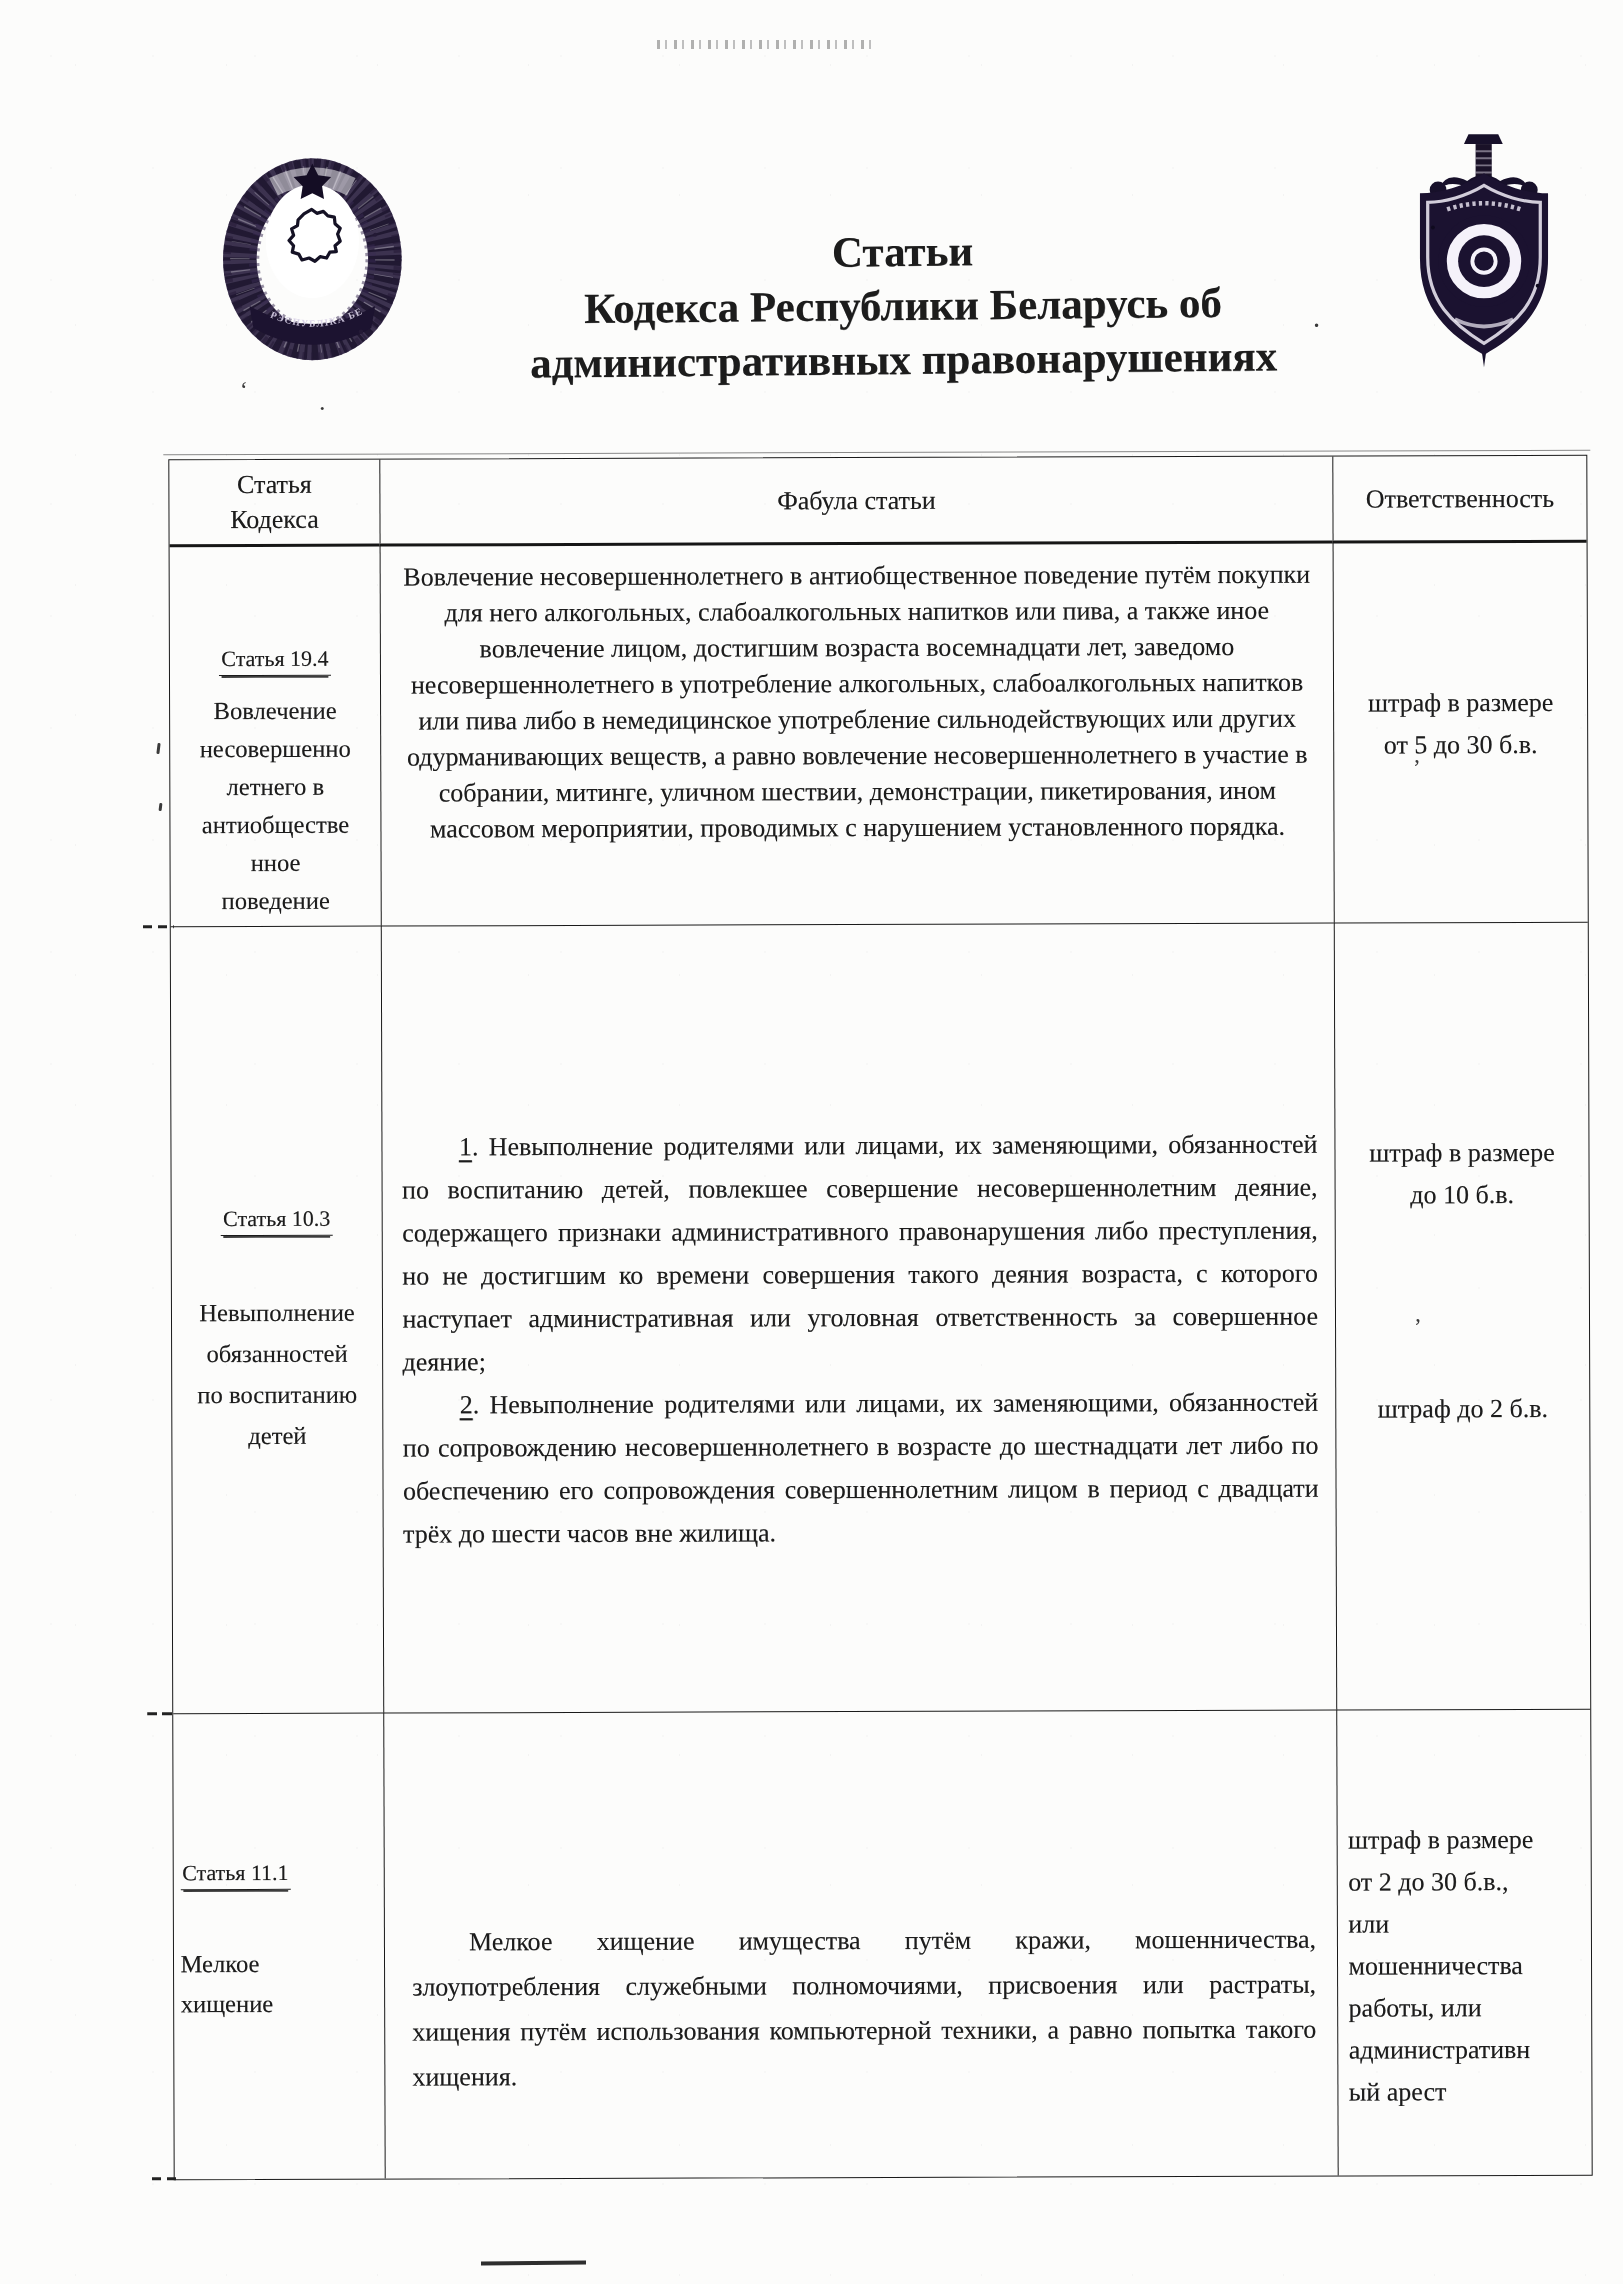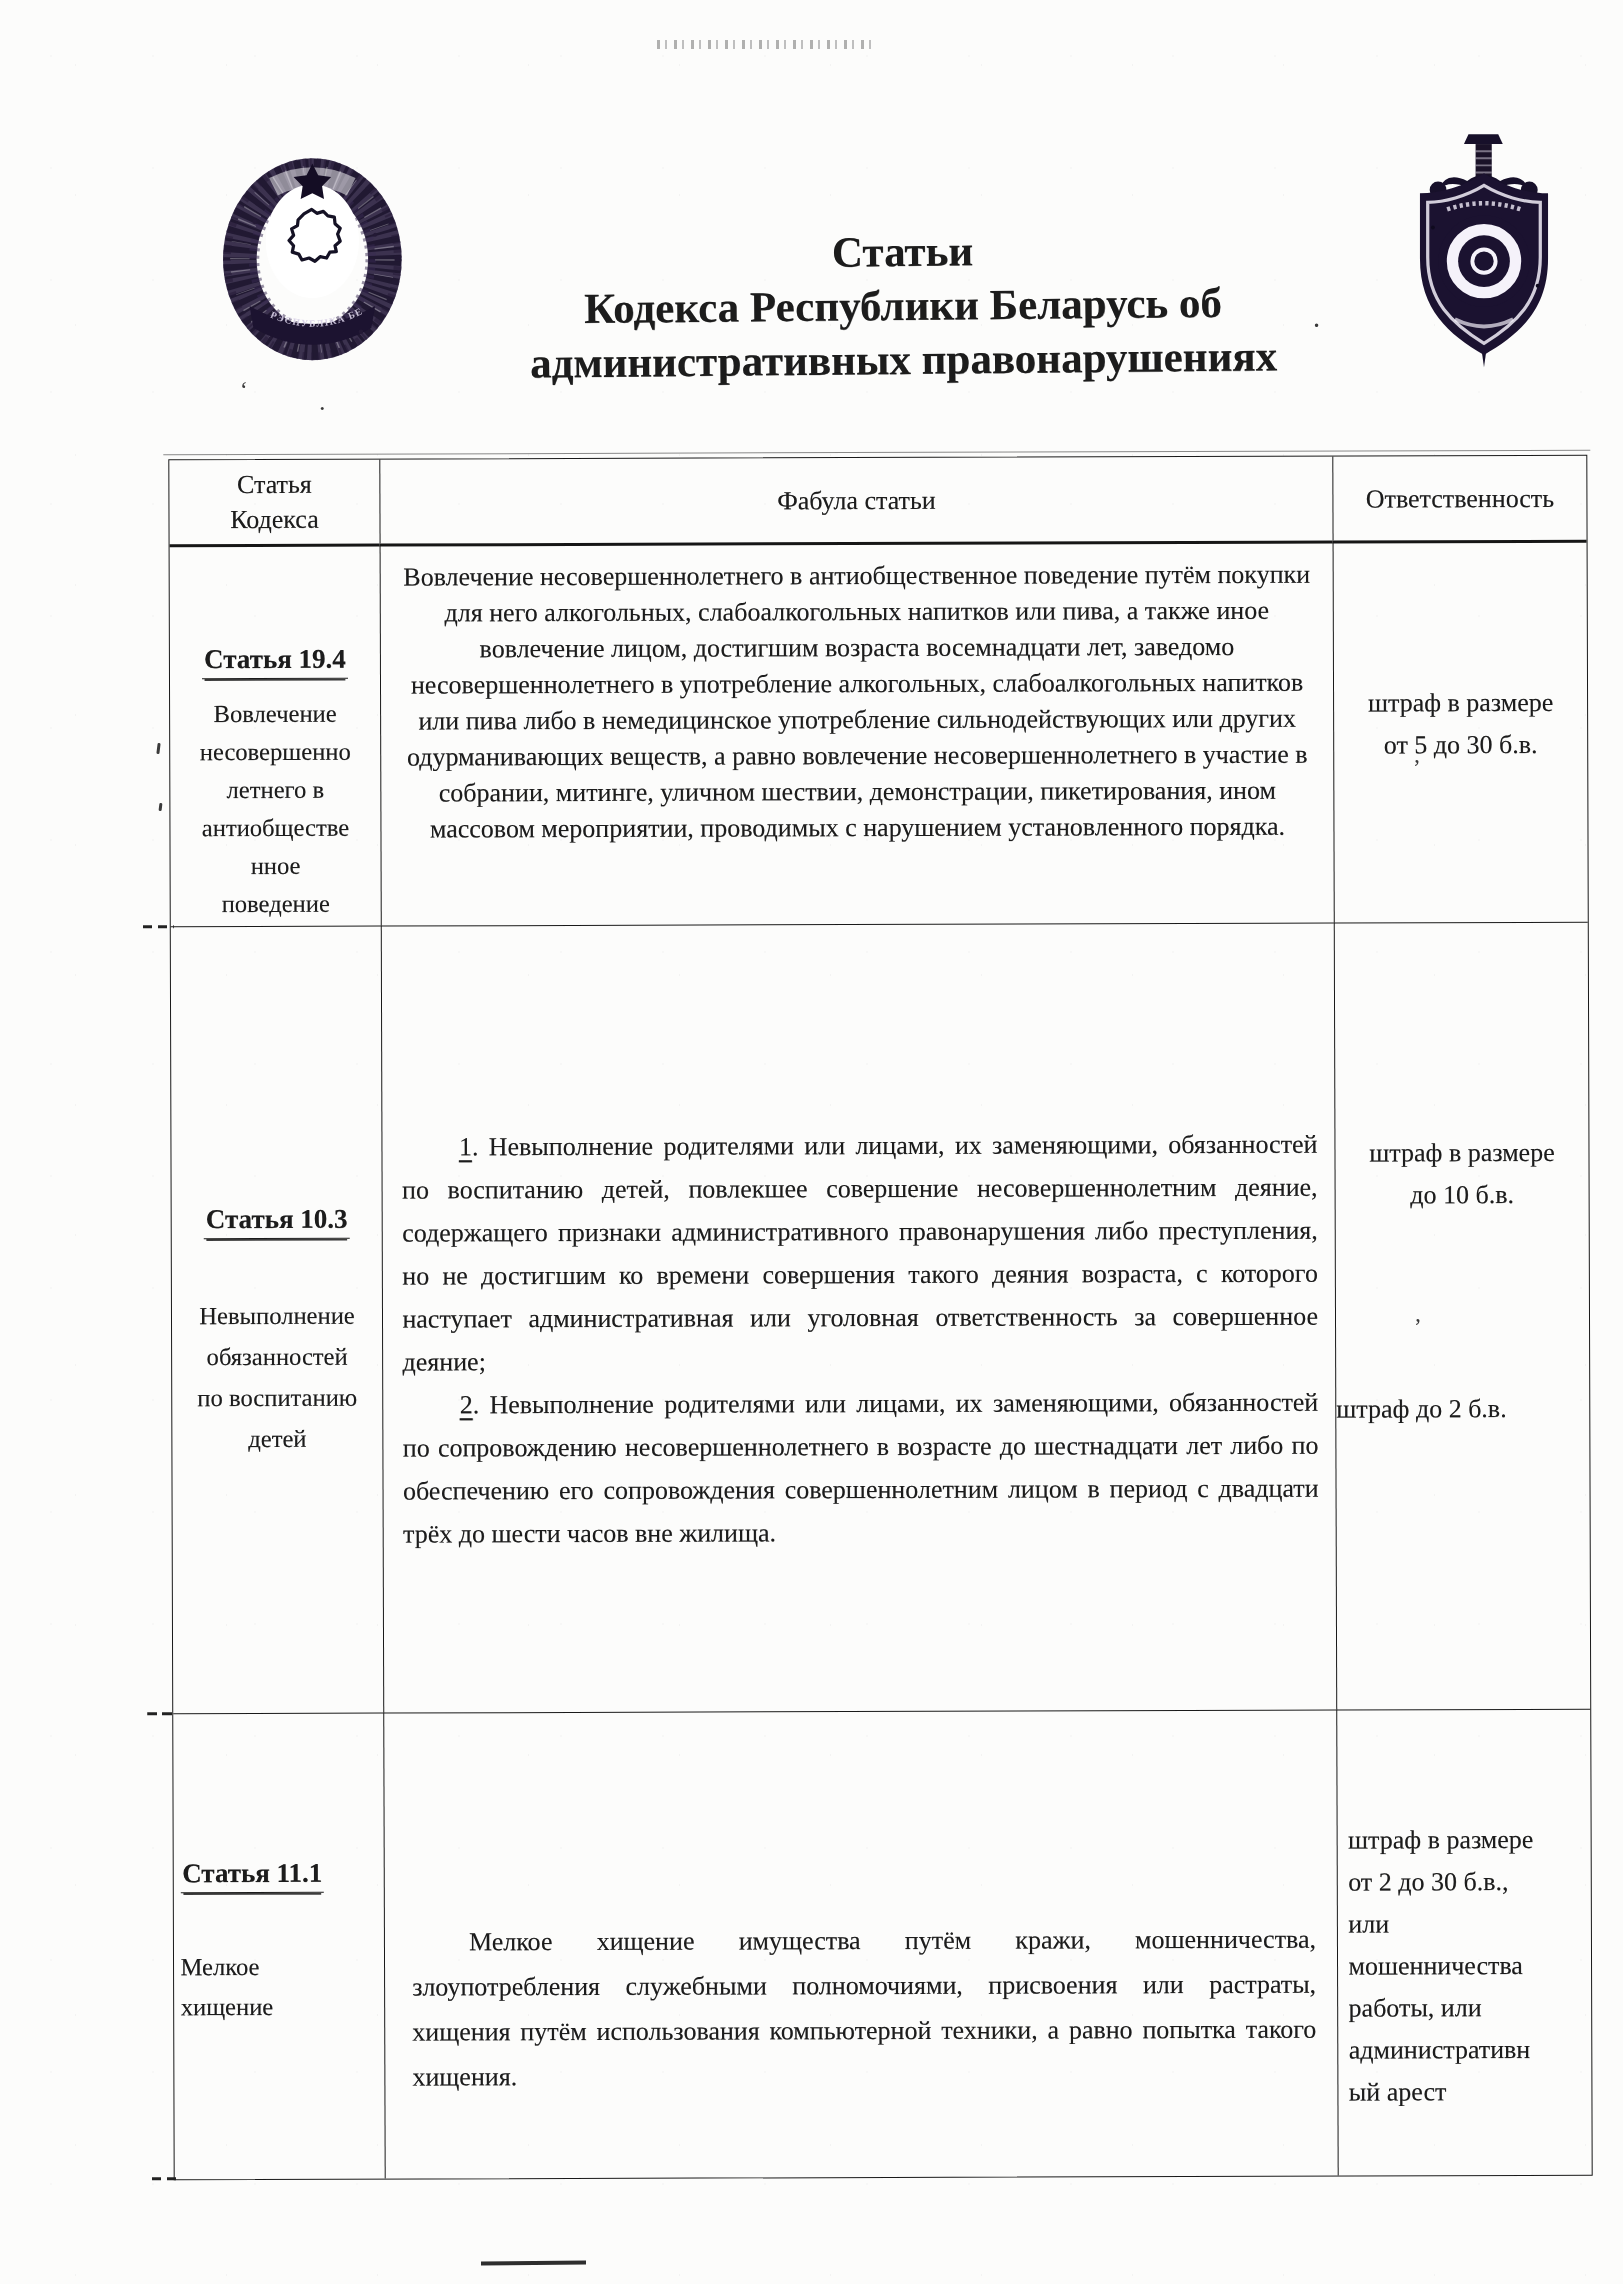--- a/index.html
+++ b/index.html
@@ -48,21 +48,21 @@
   .after-header{border-top:3.2px solid #161616;}
   .ext{position:absolute;height:2.6px;background:repeating-linear-gradient(90deg,#222 0 9.7px,transparent 9.7px 15px);}
   .ext1{left:-28.5px;top:465px;width:31px;}
   .ext2{left:-26px;top:1252px;width:28.5px;}
   .ext3{left:-23px;top:1717px;width:26px;}
   
   .hcell{display:flex;flex-direction:column;justify-content:center;align-items:center;font-size:26px;line-height:35px;}
   
   .artcell{text-align:center;font-size:24.6px;}
   .article{
-    display:inline-block;font-weight:bold;font-size:27px;
+    display:inline-block;font-weight:normal;font-size:22px;
     border-bottom:1.9px solid #1b1b1b;box-shadow:0 4.5px 0 -2.6px rgba(27,27,27,.85);
     padding:0 1.9px 3.2px;
   }
   .r1art{padding-top:97px;}
   .r1art .lines{margin-top:16px;line-height:38px;}
   .r2art{padding-top:277px;}
   .r2art .lines{margin-top:56px;line-height:41px;}
   .r3art{text-align:left;padding:144px 0 0 6.5px;}
   .r3art .w1{margin-top:60px;}
   .r3art .w2{margin-top:12px;}
@@ -70,21 +70,21 @@
   .fab{font-size:26px;}
   .fab1{line-height:36px;text-align:center;padding:13px 15.5px 0;}
   .clauses{padding:199px 17px 0 19.4px;text-align:justify;line-height:43px;}
   .clause{margin:0;text-indent:57px;}
   .clause u{text-decoration-thickness:1.9px;text-underline-offset:4.5px;}
   .fab3{padding:206px 21px 0 27px;text-align:justify;text-indent:57px;line-height:45px;}
   
   .resp{font-size:26px;line-height:42px;}
   .r1resp{padding-top:139px;text-align:center;}
   .r2resp .resp1{position:absolute;top:209px;left:0;right:0;text-align:center;}
-  .r2resp .resp2{position:absolute;top:465px;left:0;right:0;}
+  .r2resp .resp2{position:absolute;top:465px;left:0;right:0;text-align:center;}
   .r3resp{padding:109px 5.2px 0 10.4px;text-align:left;}
 </style>
 </head>
 <body>
 
 <div class="page">
 
   <div class="top-noise"></div>
 
   <div class="emblem emblem-left">

